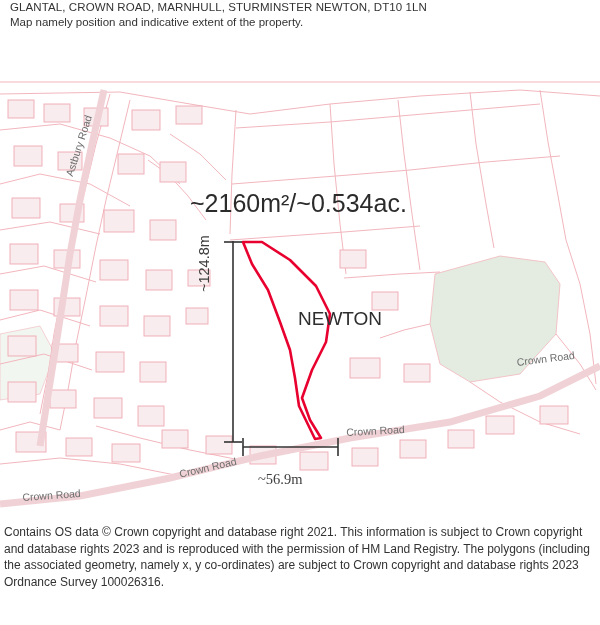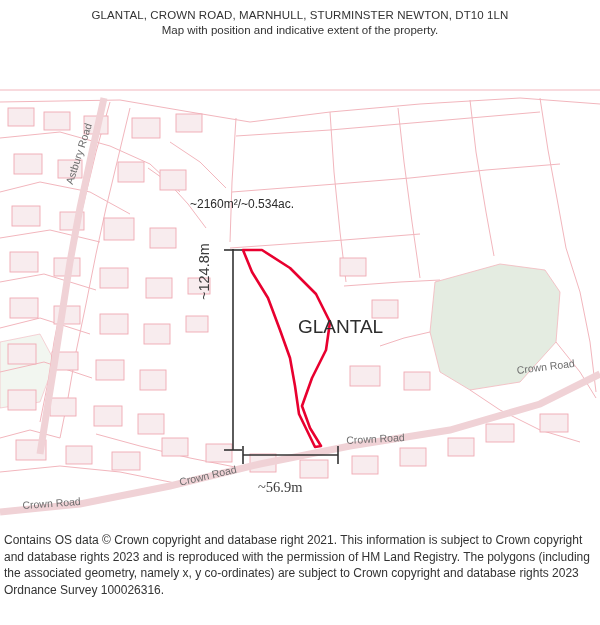--- a/index.html
+++ b/index.html
@@ -14,22 +14,21 @@
     color: #333333;
     overflow: hidden;
   }
   #page {
     position: relative;
     width: 600px;
     height: 625px;
   }
   
   .header {
-    padding: 8px 10px 2px 10px;
-    text-align: center;
+    padding: 0 10px 2px 10px;
   }
   .header-title {
     font-size: 11.5px;
     color: #333333;
     line-height: 15px;
     letter-spacing: 0.1px;
   }
   .header-sub {
     font-size: 11.5px;
     color: #333333;
@@ -58,21 +57,21 @@
   }
   .label-glantal {
     left: 298px;
     top: 274px;
     font-size: 19px;
     color: #2e2e2e;
   }
   .label-area {
     left: 190px;
     top: 155px;
-    font-size: 12px;
+    font-size: 25px;
     color: #2b2b2b;
   }
   .label-width {
     left: 258px;
     top: 437px;
     font-size: 14.5px;
     font-family: Liberation Serif, serif;
   }
   .label-height {
     left: 196px;
@@ -125,21 +124,21 @@
     color: #333333;
   }
 </style>
 </head>
 <body>
 
 <div id="page">
 
   <div class="header">
     <div class="header-title">GLANTAL, CROWN ROAD, MARNHULL, STURMINSTER NEWTON, DT10 1LN</div>
-    <div class="header-sub">Map with position and indicative extent of the property.</div>
+    <div class="header-sub">Map namely position and indicative extent of the property.</div>
   </div>
 
   <div class="map-wrap">
 
     <svg class="map-svg" width="600" height="480" viewBox="0 0 600 480">
 
       <rect x="0" y="0" width="600" height="480" fill="#ffffff"></rect>
 
       <g>
         <path d="M435 240 L500 222 L545 228 L560 250 L556 300 L520 340 L470 348 L440 330 L430 290 Z" fill="#e4ece1" stroke="#f2b6bd" stroke-width="0.8"></path>
@@ -242,21 +241,21 @@
         <path d="M224 208 L242 208"></path>
         <path d="M224 408 L242 408"></path>
 
         <path d="M243 413 L338 413"></path>
         <path d="M243 404 L243 422"></path>
         <path d="M338 404 L338 422"></path>
       </g>
     </svg>
 
     <div class="map-label label-area">~2160m²/~0.534ac.</div>
-    <div class="map-label label-glantal">GLANTAL</div>
+    <div class="map-label label-glantal">NEWTON</div>
     <div class="map-label label-width">~56.9m</div>
     <div class="map-label label-height">~124.8m</div>
 
     <div class="road-label road-astbury">Astbury Road</div>
     <div class="road-label road-crown1">Crown Road</div>
     <div class="road-label road-crown2">Crown Road</div>
     <div class="road-label road-crown3">Crown Road</div>
     <div class="road-label road-crown4">Crown Road</div>
 
   </div>

